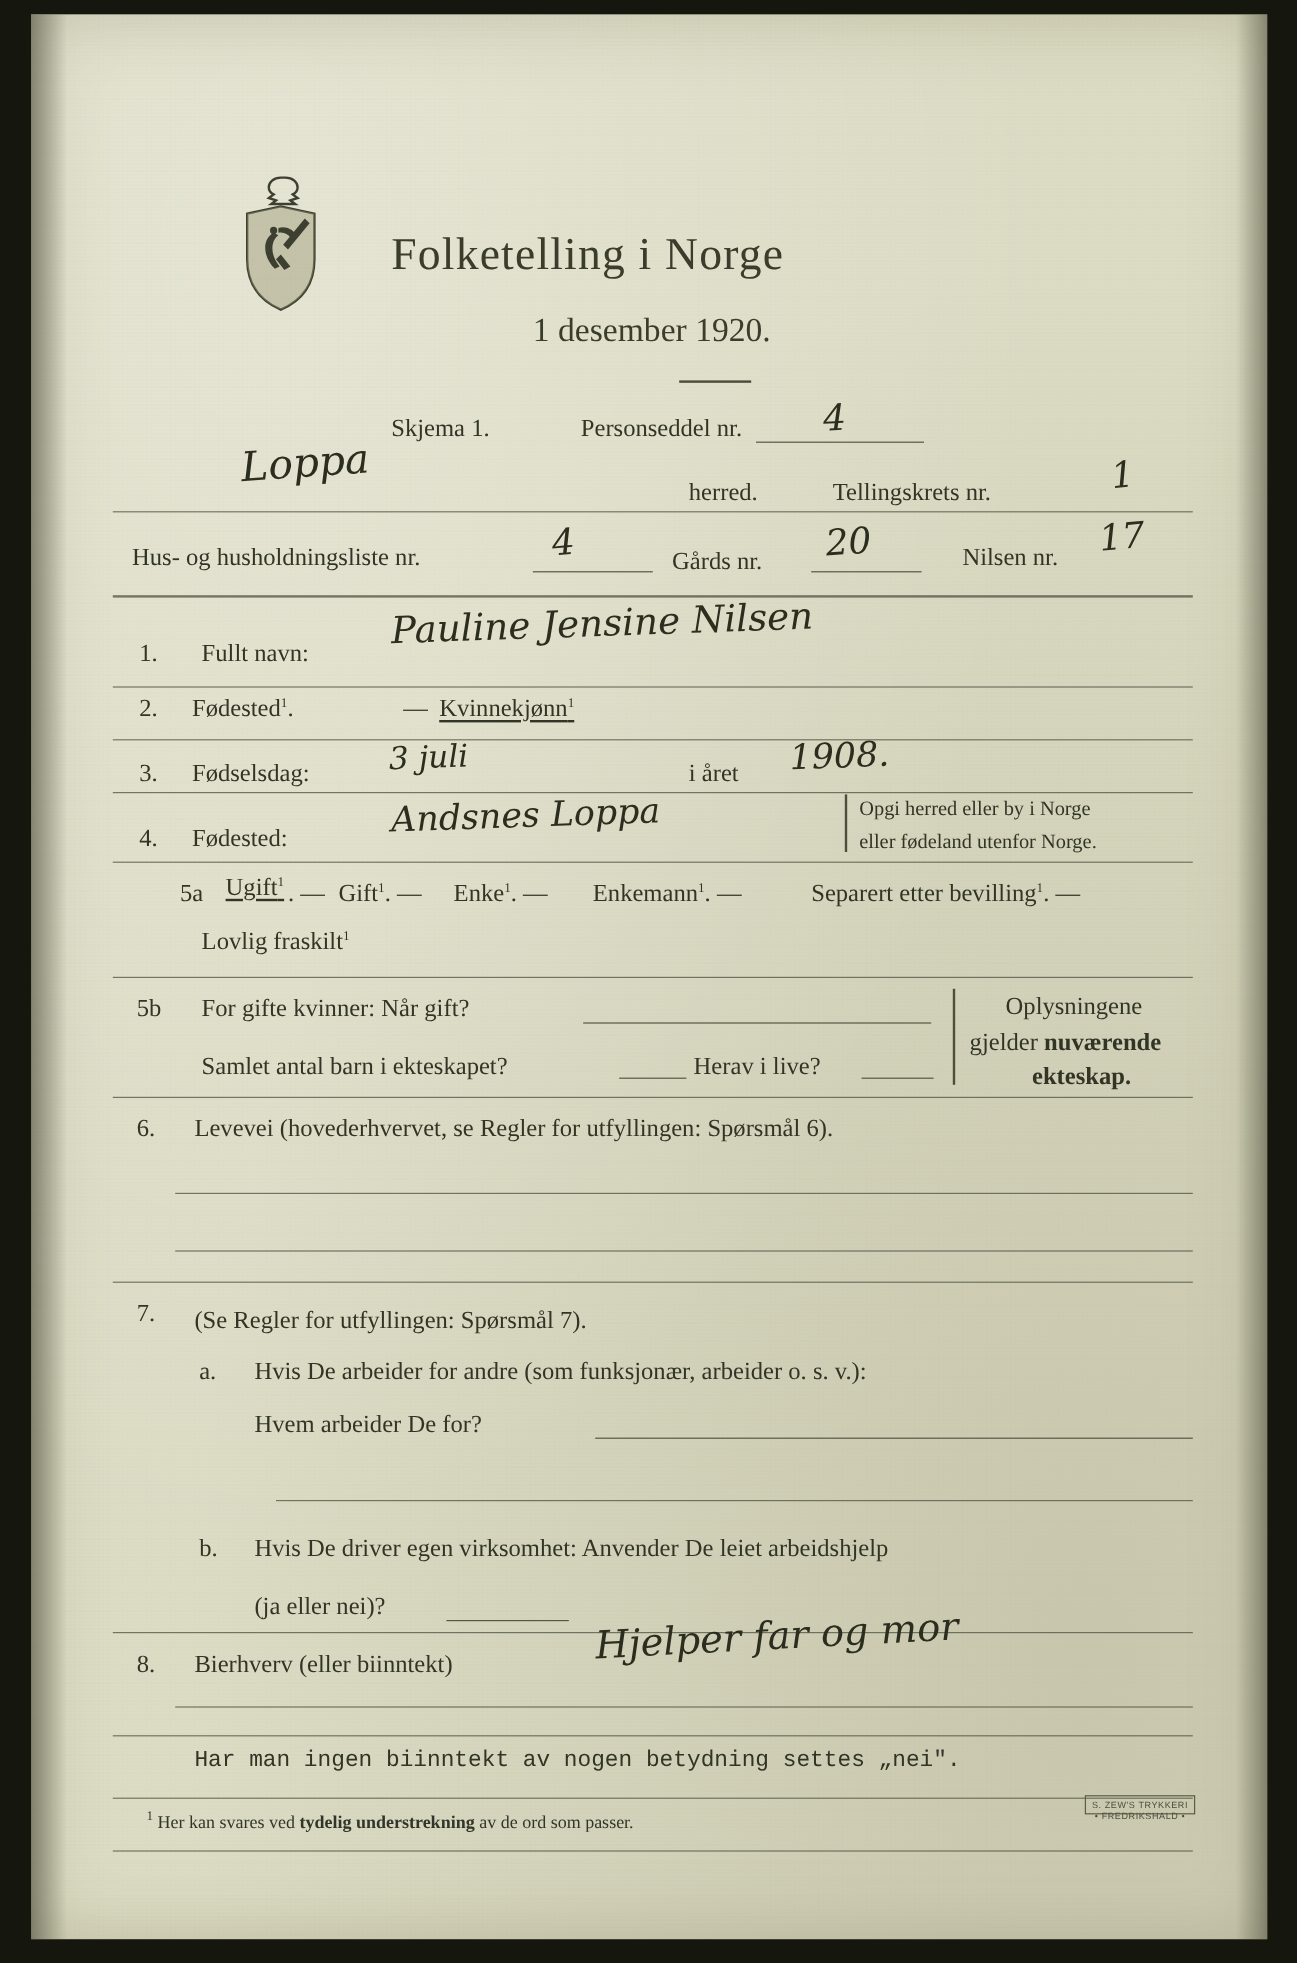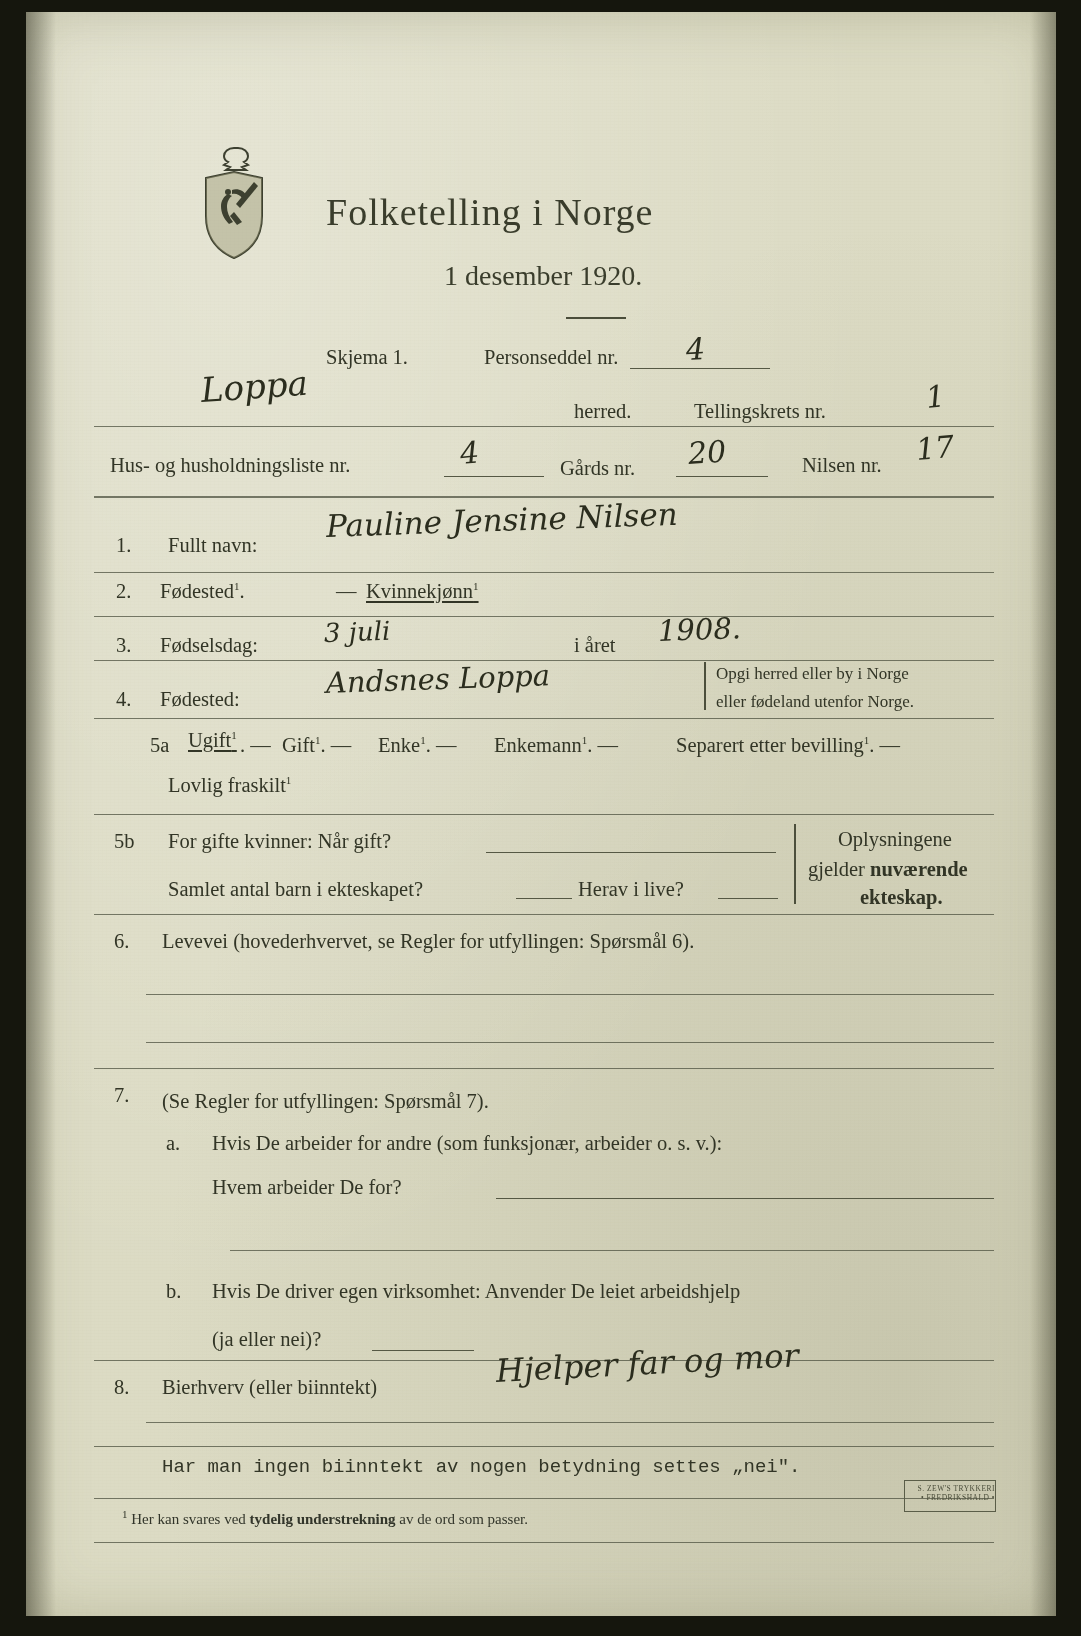--- a/index.html
+++ b/index.html
@@ -99,29 +99,29 @@
   }
 
   .footnote {
     position: absolute;
     font-size: 15px;
     color: #32352a;
   }
   .stamp {
     position: absolute;
     right: 44px; bottom: 44px;
-    width: 92px; height: 32px;
+    width: 92px; height: 16px;
     border: 1px solid #5a5d48;
     color: #4a4d3a;
     font-size: 7.5px;
-    text-align: right;
+    text-align: center;
     line-height: 1.25;
     padding-top: 3px;
     box-sizing: border-box;
-    font-family: Liberation Serif, serif;
+    font-family: Liberation Sans, sans-serif;
     letter-spacing: .5px;
   }
   sup.fn { font-size: 11px; vertical-align: super; }
   .u { text-decoration: underline; text-underline-offset: 3px; }
   .bracket {
     position: absolute;
     border-left: 2px solid #4c4f3c;
     width: 0;
   }
 </style>

